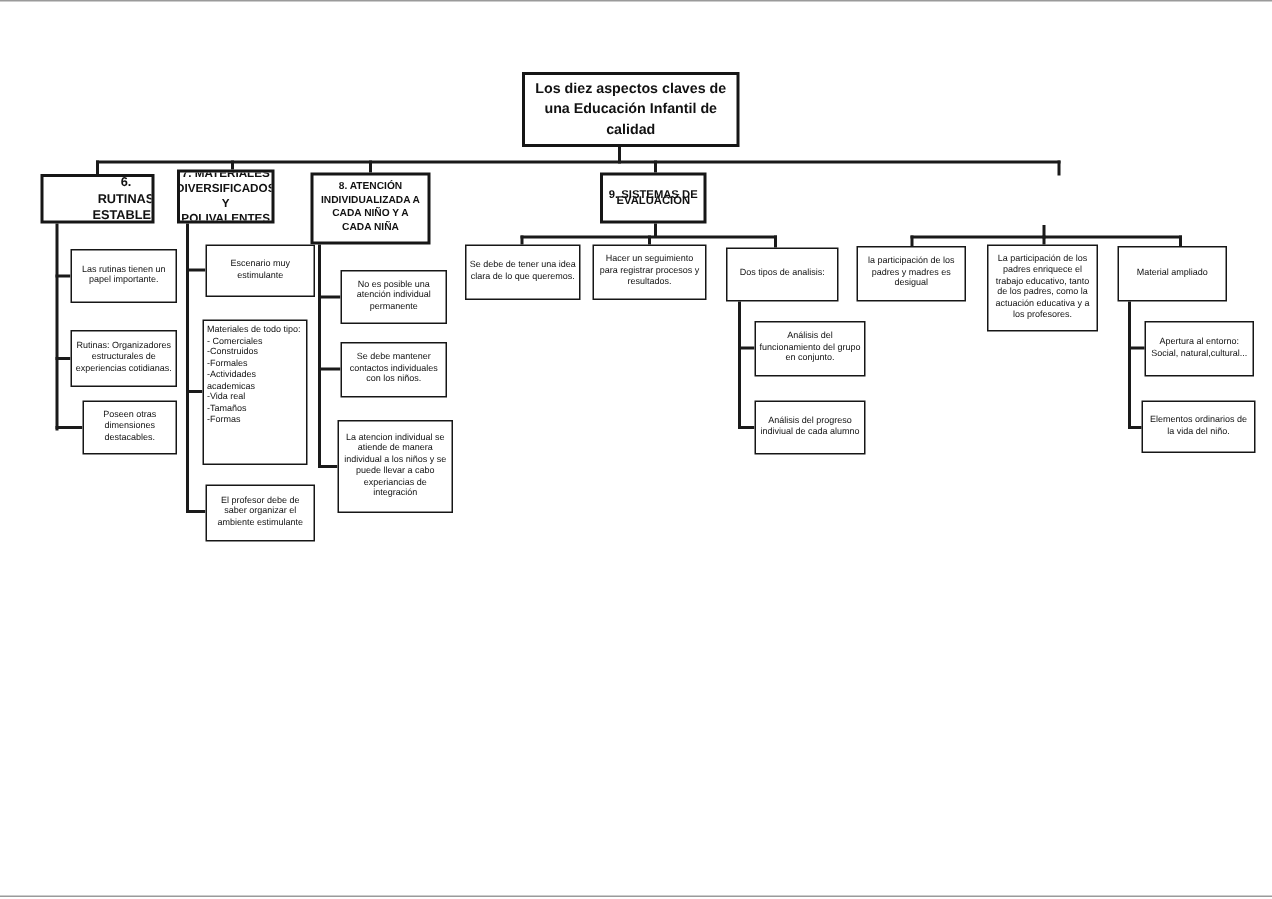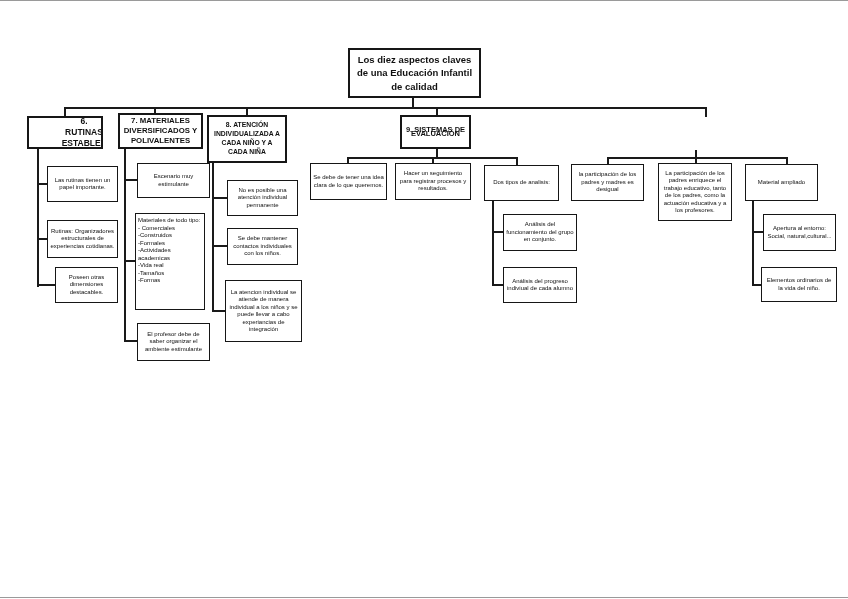--- a/index.html
+++ b/index.html
@@ -50,23 +50,23 @@
     border-width: 1.5px;
     padding: 2px;
   }
   .pre { white-space: pre-line; }
   .leftalign {
     justify-content: flex-start;
     align-items: flex-start;
     text-align: left;
     padding: 3px 2px;
   }
-  #title { left: 348px; top: 48px; width: 133px; height: 50px; }
+  #title { left: 348px; top: 48px; width: 145px; height: 50px; }
   #h6  { left: 27px;  top: 116px; width: 76px; height: 33px; font-size: 8.5px; padding-left: 40px; }
-  #h7  { left: 118px; top: 113px; width: 85px; height: 36px; font-size: 7.8px; }
+  #h7  { left: 118px; top: 113px; width: 65px; height: 36px; font-size: 7.8px; }
   #h8  { left: 207px; top: 115px; width: 80px; height: 48px; font-size: 6.8px; }
   #h9  { left: 400px; top: 115px; width: 71px; height: 34px; }
   #h10 { left: 658px; top: 116px; width: 75px; height: 36px; }
   #c61 { left: 47px;  top: 166px; width: 71px; height: 36px; }
   #c62 { left: 47px;  top: 220px; width: 71px; height: 38px; }
   #c63 { left: 55px;  top: 267px; width: 63px; height: 36px; }
   #c71 { left: 137px; top: 163px; width: 73px; height: 35px; }
   #c72 { left: 135px; top: 213px; width: 70px; height: 97px; }
   #c73 { left: 137px; top: 323px; width: 73px; height: 38px; }
   #c81 { left: 227px; top: 180px; width: 71px; height: 36px; }

